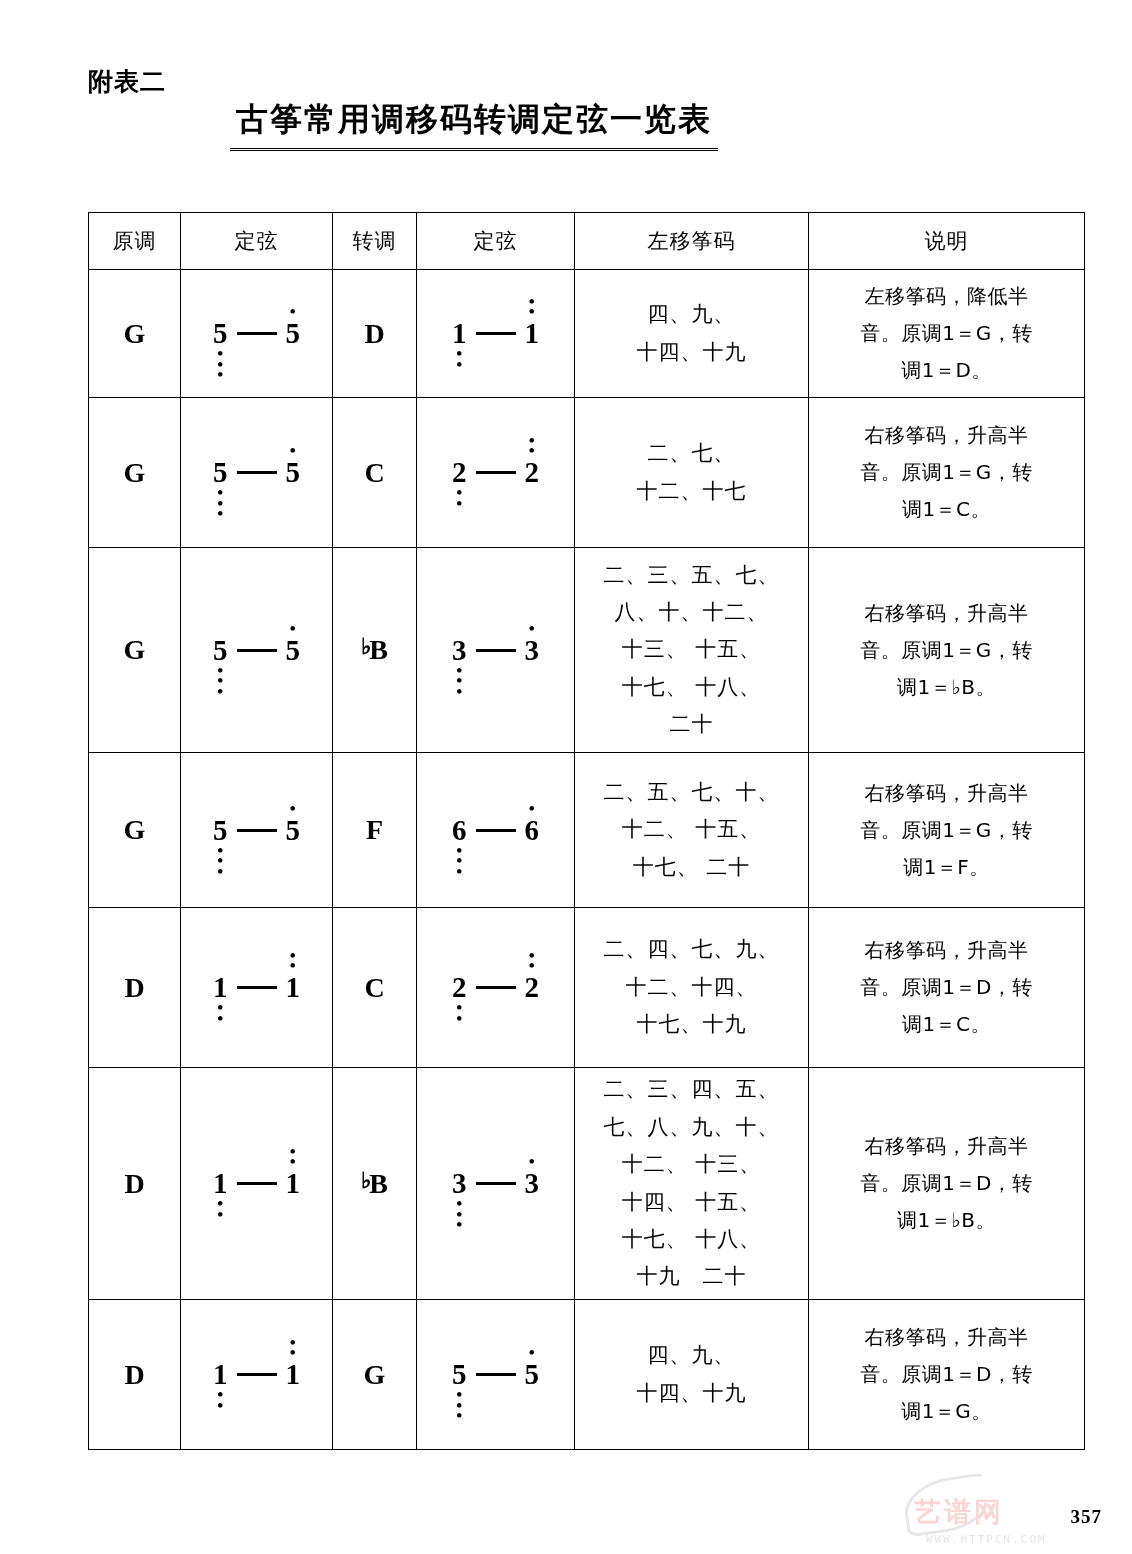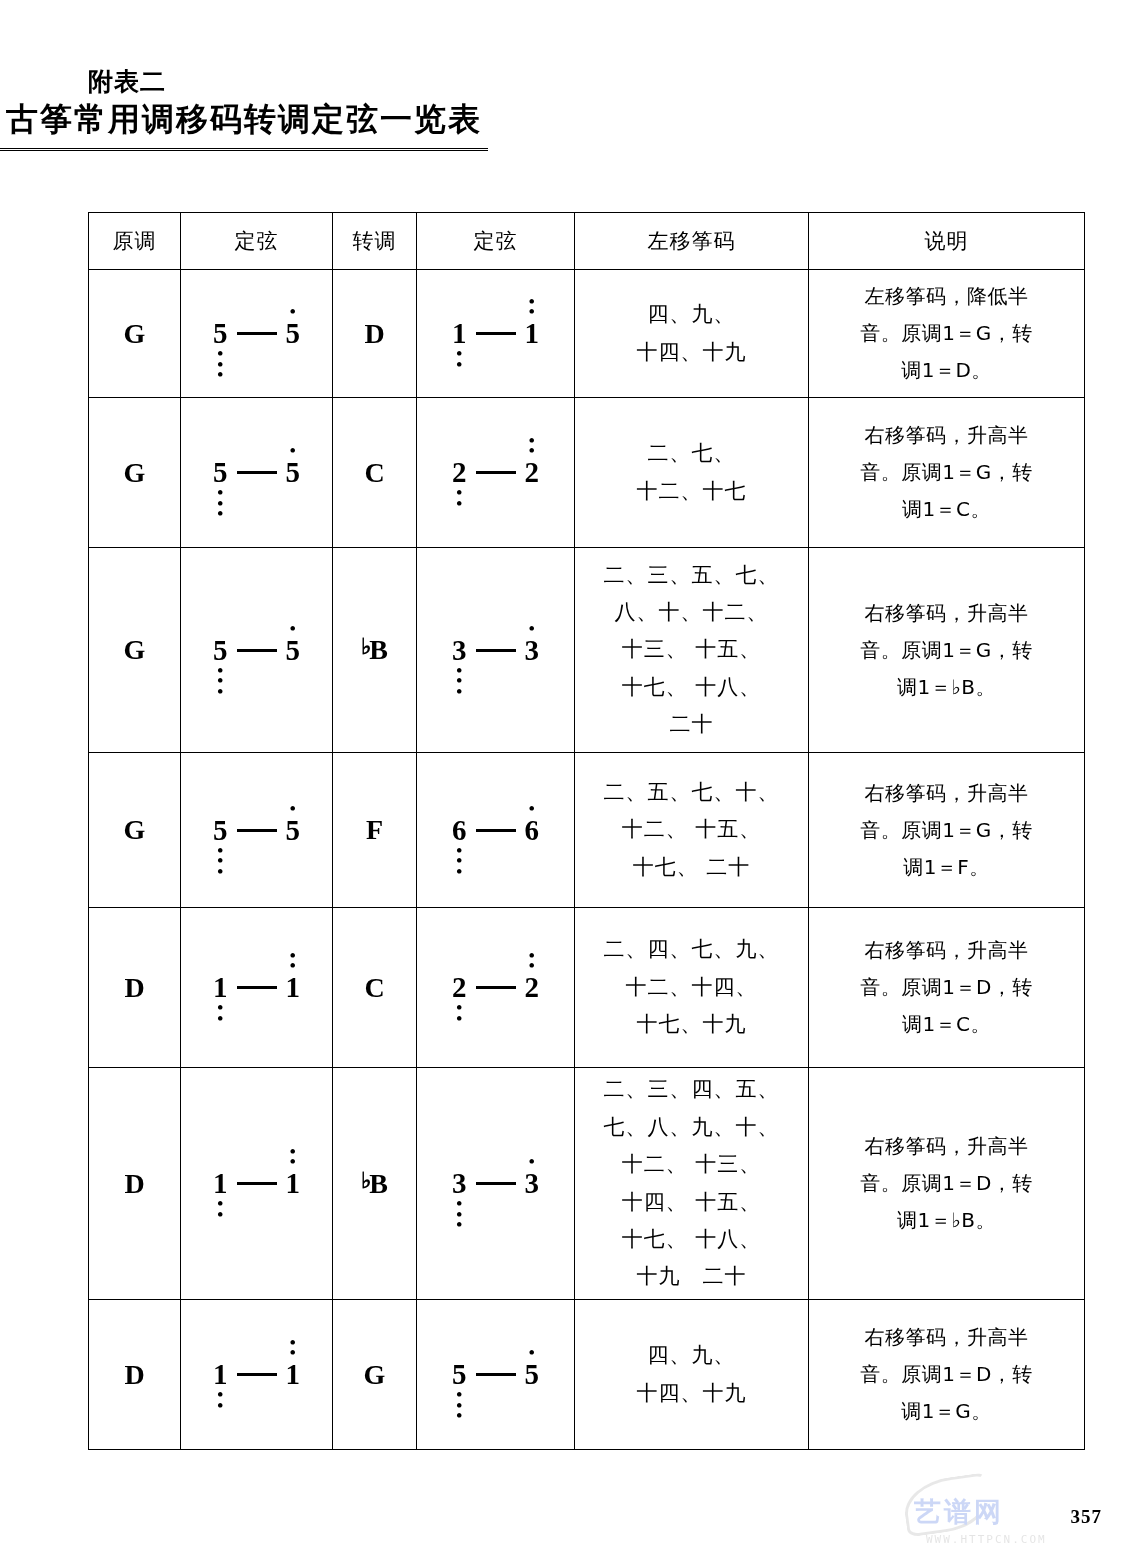--- a/index.html
+++ b/index.html
@@ -26,20 +26,21 @@
     letter-spacing: 1px;
     font-family: "DejaVu Sans", sans-serif;
     margin-top: 25px;
   }
 
   .title-wrap {
     position: absolute;
     left: 0;
     top: 98px;
     width: 948px;
+    text-align: center;
   }
   .main-title {
     display: inline-block;
     font-size: 32px;
     font-weight: bold;
     letter-spacing: 2px;
     padding: 0 6px 6px 6px;
     border-bottom: 3px double #000;
   }
 
@@ -161,21 +162,21 @@
     height: 86px;
     opacity: 0.22;
     pointer-events: none;
   }
   .watermark .wm-text {
     position: absolute;
     left: 10px;
     bottom: 18px;
     font-size: 27px;
     font-weight: bold;
-    color: #1d4ed8;
+    color: #ef4444;
     letter-spacing: 3px;
   }
   .watermark .wm-url {
     position: absolute;
     left: 22px;
     bottom: 2px;
     font-size: 11px;
     color: #8a8a8a;
     letter-spacing: 2px;
     font-family: "DejaVu Sans Mono", monospace;

